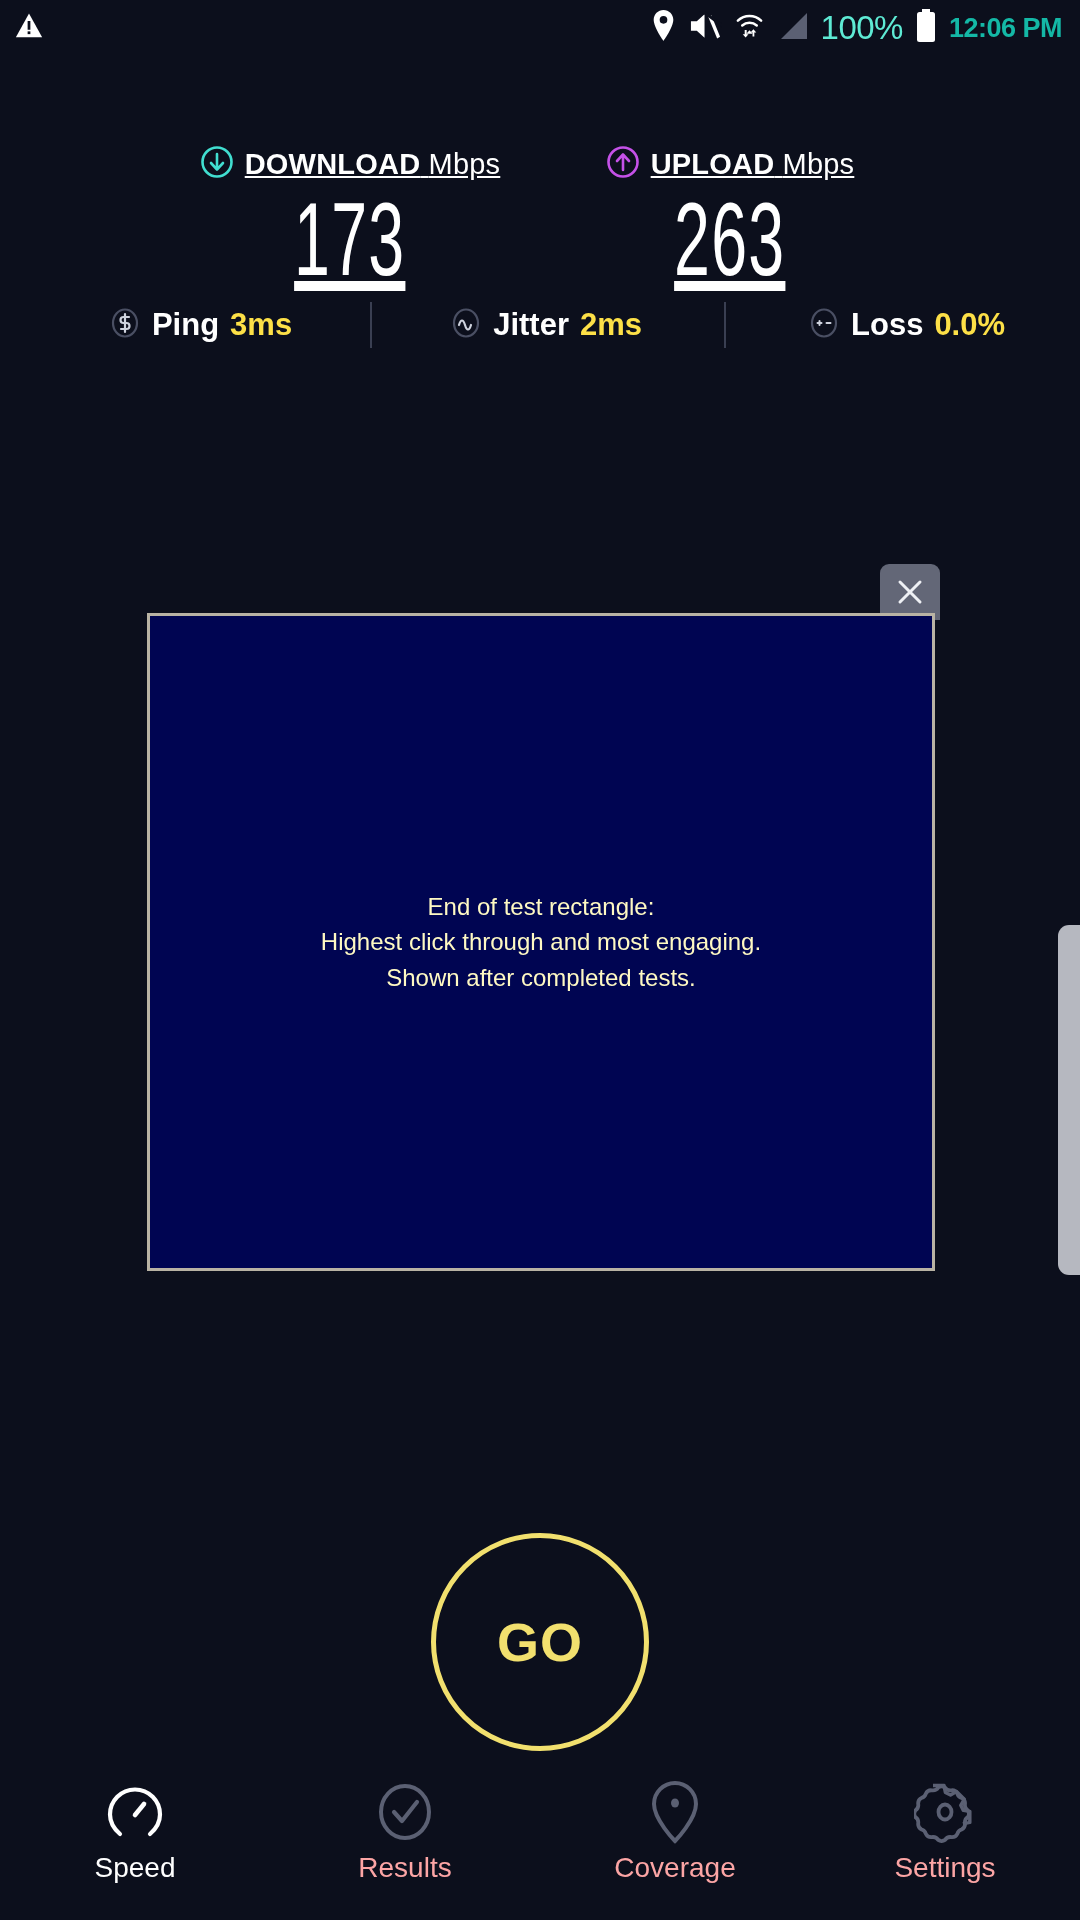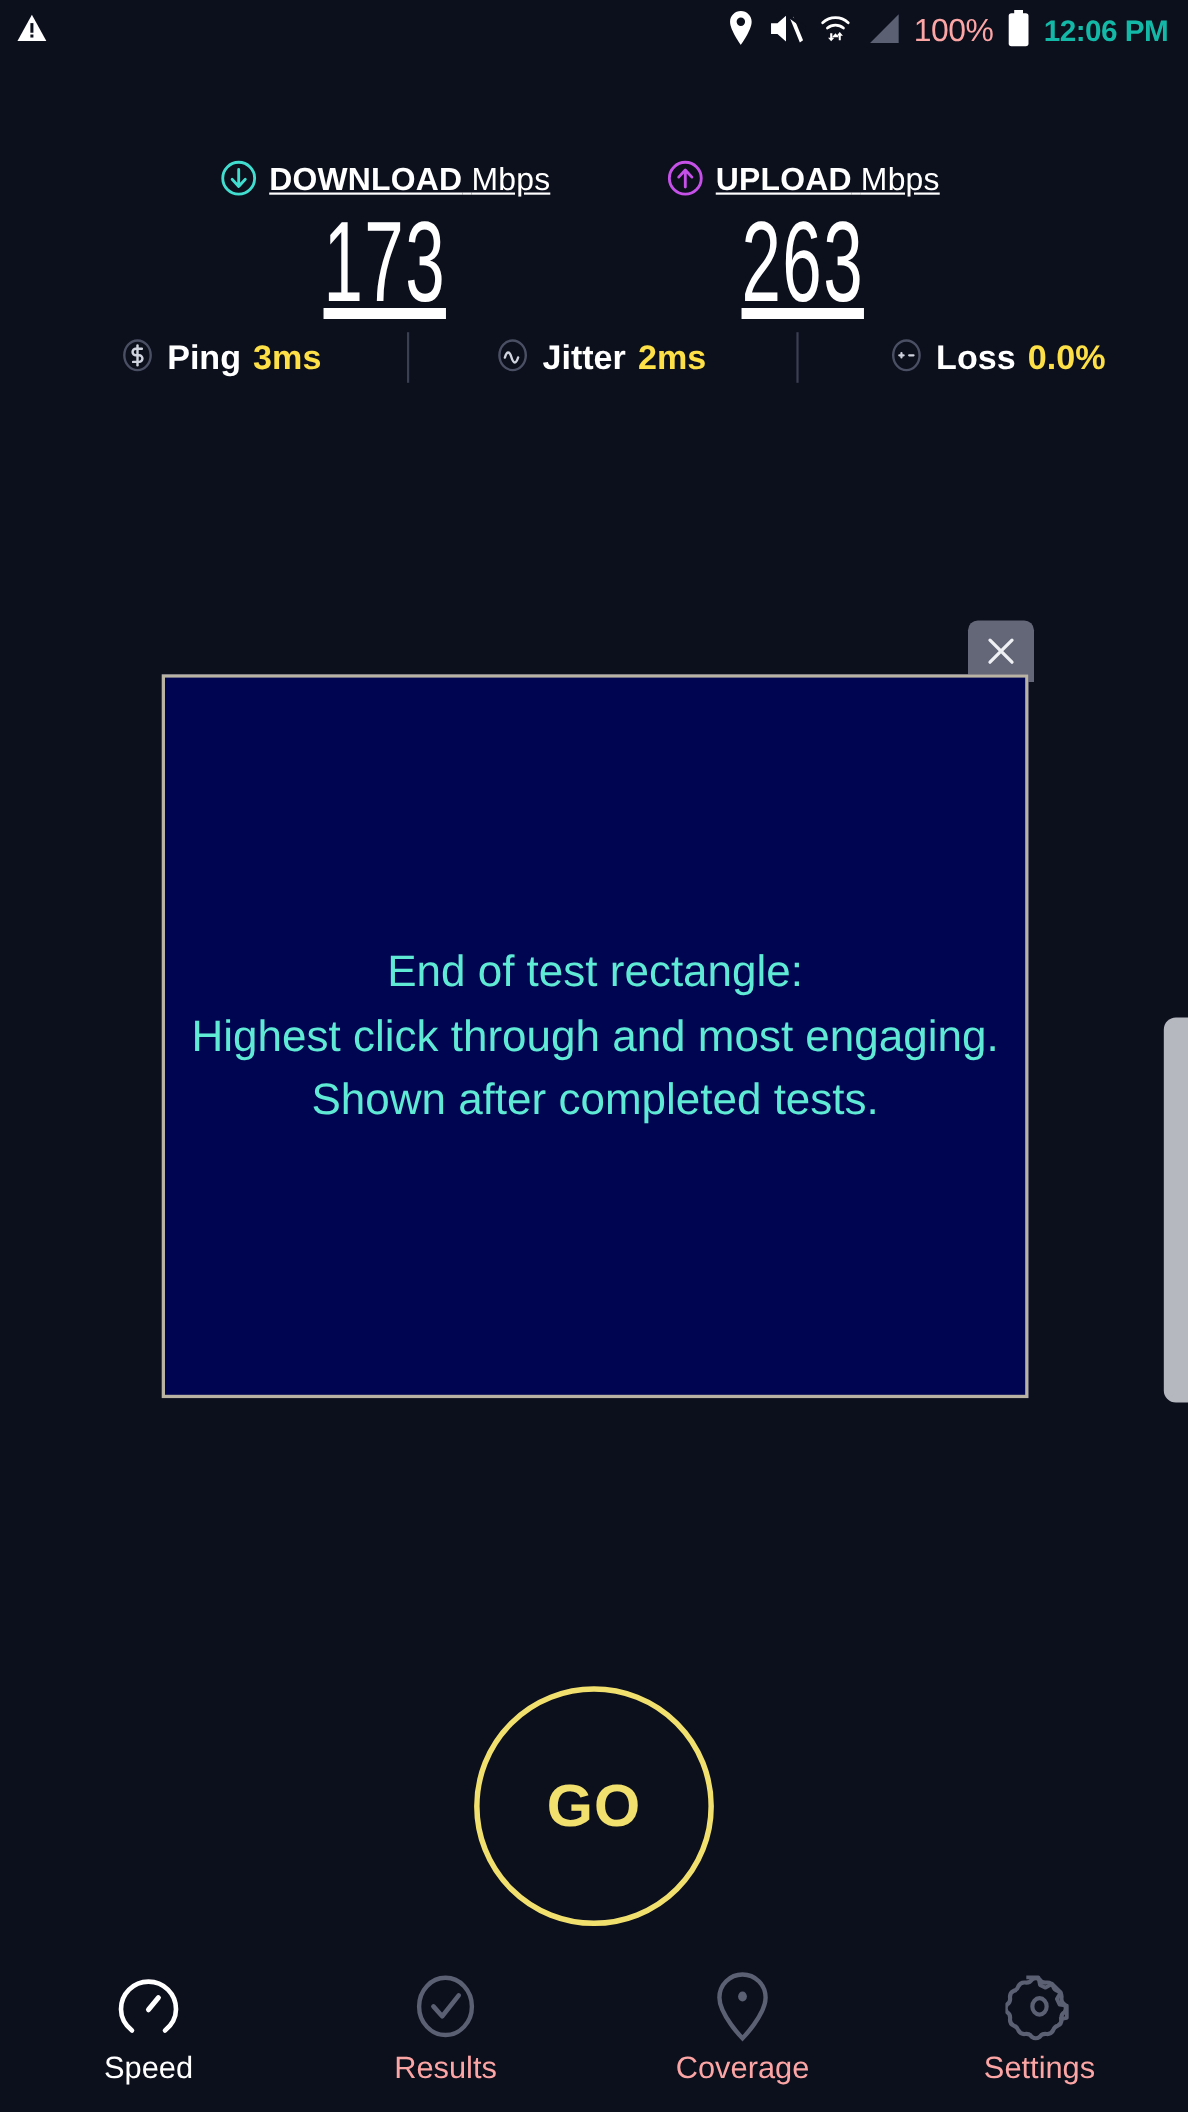--- a/index.html
+++ b/index.html
@@ -21,21 +21,21 @@
     position:absolute; top:0; left:0; width:1080px; height:56px;
     display:flex; align-items:center;
   }
   #statusbar .left { display:flex; align-items:center; padding-left:14px; }
   #statusbar .right {
     margin-left:auto; display:flex; align-items:center; gap:12px;
     padding-right:18px;
   }
   .sb-icon { display:block; }
   #battery-percent {
-    font-size:29px; font-weight:400; letter-spacing:-0.5px; color:#fca5a5;
+    font-size:33px; font-weight:400; letter-spacing:-0.5px; color:#5eead4;
     font-family:"Liberation Sans", sans-serif;
   }
   #clock {
     font-size:27px; font-weight:700; color:#14b8a6; letter-spacing:-0.5px;
   }
 
   
   #app-header {
     position:absolute; top:56px; left:0; width:1080px; height:86px;
   }
@@ -99,22 +99,22 @@
     display:flex; align-items:center; justify-content:center; cursor:pointer;
   }
   #ad-rect {
     position:absolute; left:147px; top:613px;
     width:788px; height:658px;
     background:#000552;
     border:3px solid #b9b3a4;
     display:flex; align-items:center; justify-content:center;
   }
   #ad-text {
-    text-align:center; color:#5eead4;
-    font-size:40px; line-height:1.46; font-weight:400;
+    text-align:center; color:#fef9c3;
+    font-size:24px; line-height:1.46; font-weight:400;
     white-space:pre-line;
     padding:0 20px;
   }
   #ad-scrollbar {
     position:absolute; right:0px; top:925px;
     width:22px; height:350px;
     background:#b6b8c0; border-radius:11px 0 0 11px;
     cursor:pointer;
   }
 
@@ -125,21 +125,21 @@
     border:5px solid #f2e06e; border-radius:50%;
     display:flex; align-items:center; justify-content:center;
     cursor:pointer; background:transparent;
   }
   #go-label {
     font-size:54px; font-weight:700; color:#f2e06e; letter-spacing:1px;
   }
 
   
   #bottom-nav {
-    position:absolute; left:0; bottom:0; width:1080px; height:140px;
+    position:absolute; left:0; bottom:12px; width:1080px; height:140px;
     display:flex; align-items:flex-start;
   }
   .nav-item {
     flex:1; display:flex; flex-direction:column; align-items:center;
     padding-top:8px; cursor:pointer;
   }
   .nav-icon { height:72px; display:flex; align-items:center; justify-content:center; }
   .nav-label { font-size:28px; margin-top:4px; }
   .nav-item.active .nav-label { color:#ffffff; }
   .nav-item:not(.active) .nav-label { color:#fca5a5; }

